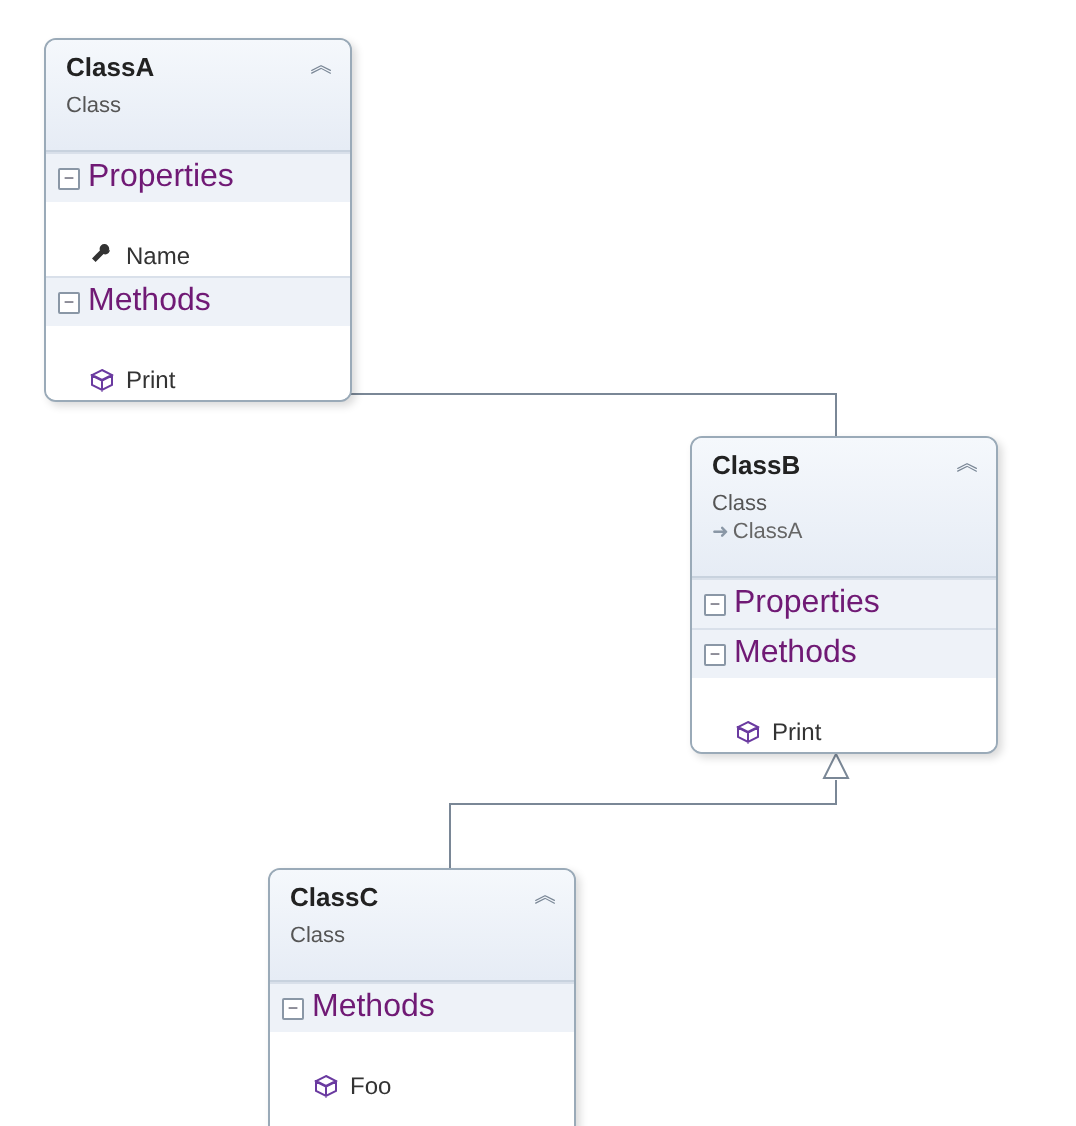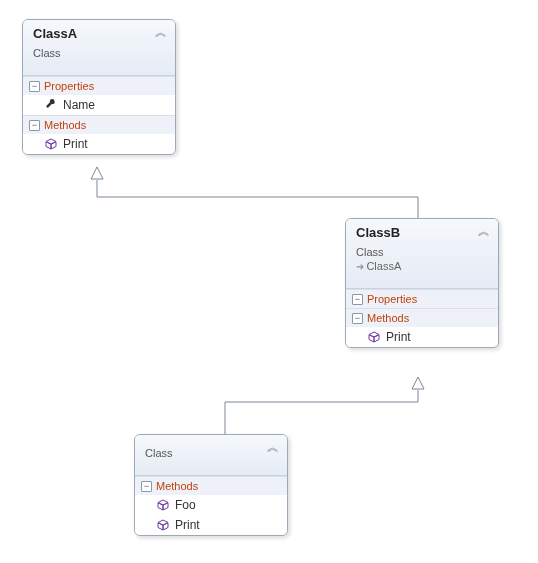--- a/index.html
+++ b/index.html
@@ -7,22 +7,22 @@
 svg.connectors{position:absolute;left:0;top:0;width:538px;height:563px;pointer-events:none}
 .class-box{position:absolute;border:1px solid #9aaab8;border-radius:6px;background:#fff;box-shadow:2px 2px 4px rgba(0,0,0,.15);overflow:hidden}
 .hdr{background:linear-gradient(#f5f8fc,#e6ecf5);padding:6px 8px 16px 10px;border-bottom:1px solid #c8d2de;position:relative}
 .hdr .title{font-weight:bold;font-size:13px;color:#222}
 .hdr .stereo{font-size:11px;color:#555;margin-top:6px}
 .hdr .inherits{font-size:11px;color:#666;margin-top:2px}
 .chevron{position:absolute;top:6px;right:8px;color:#7a8796;font-size:12px;line-height:1;cursor:pointer}
 .sect{border-top:1px solid #d9e0ea}
 .sect-hdr{background:#eef2f8;padding:3px 6px 3px 6px;display:flex;align-items:center;gap:4px;cursor:pointer}
 .sect-hdr .pm{width:9px;height:9px;border:1px solid #8a97a6;background:#fff;display:inline-flex;align-items:center;justify-content:center;font-size:9px;line-height:1;color:#556;border-radius:1px}
-.sect-hdr .lbl{font-size:11px;color:#c2410c}
-.item{padding:3px 6px 3px 22px;display:flex;align-items:center;gap:6px;background:#fff}
+.sect-hdr .lbl{font-size:16px;color:#701a75}
+.item{padding:20px 6px 3px 22px;display:flex;align-items:center;gap:6px;background:#fff}
 .ic{width:12px;height:12px;display:inline-flex;align-items:center;justify-content:center;flex:0 0 12px}
 .ic svg{display:block}
 .item .nm{font-size:12px;color:#333}
 .inh-arrow{display:inline-block;color:#8a97a6;margin-right:2px;font-size:10px}
 </style>
 </head>
 <body>
 
 <div class="canvas">
 
@@ -95,20 +95,21 @@
               <path d="M6 1 11 3.5 6 6 1 3.5z M1 3.8 6 6.3 6 11 1 8.5z M11 3.8 11 8.5 6 11 6 6.3z" fill="none" stroke="#6a3aa0" stroke-width="1"></path>
             </svg>
           </span>
       <span class="nm">Print</span>
     </div>
   </div>
 </div>
 
 <div class="class-box" style="left:134px;top:434px;width:152px">
   <div class="hdr">
+    <div class="title">ClassC</div>
     <div class="stereo">Class</div>
     <span class="chevron">︽</span>
   </div>
   <div class="sect">
     <div class="sect-hdr">
       <span class="pm">−</span>
       <span class="lbl">Methods</span>
     </div>
     <div class="item">
       <span class="ic">

